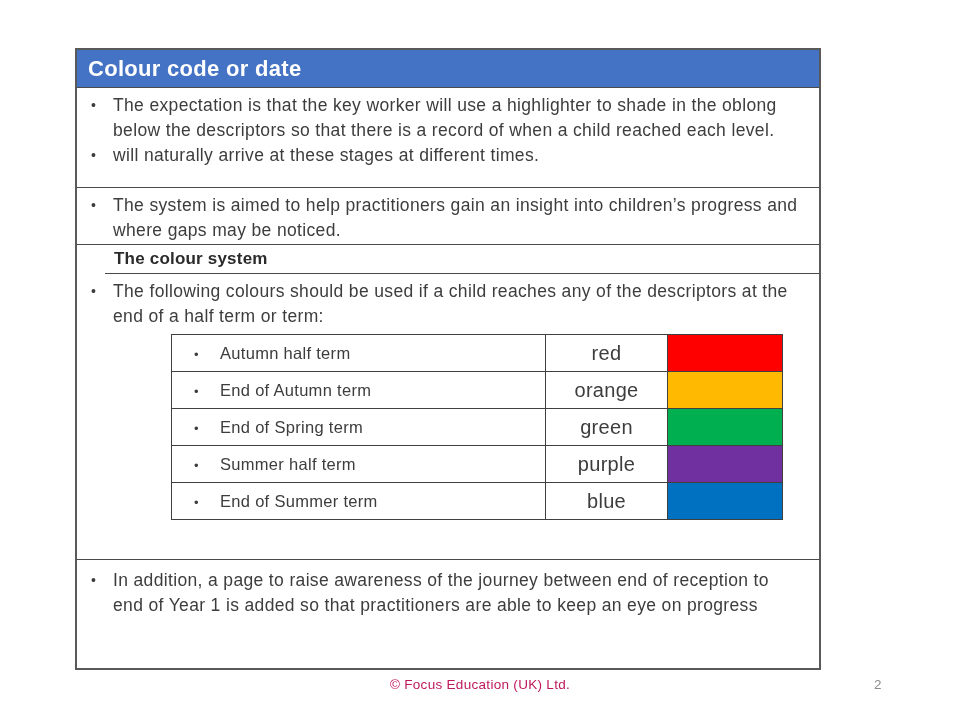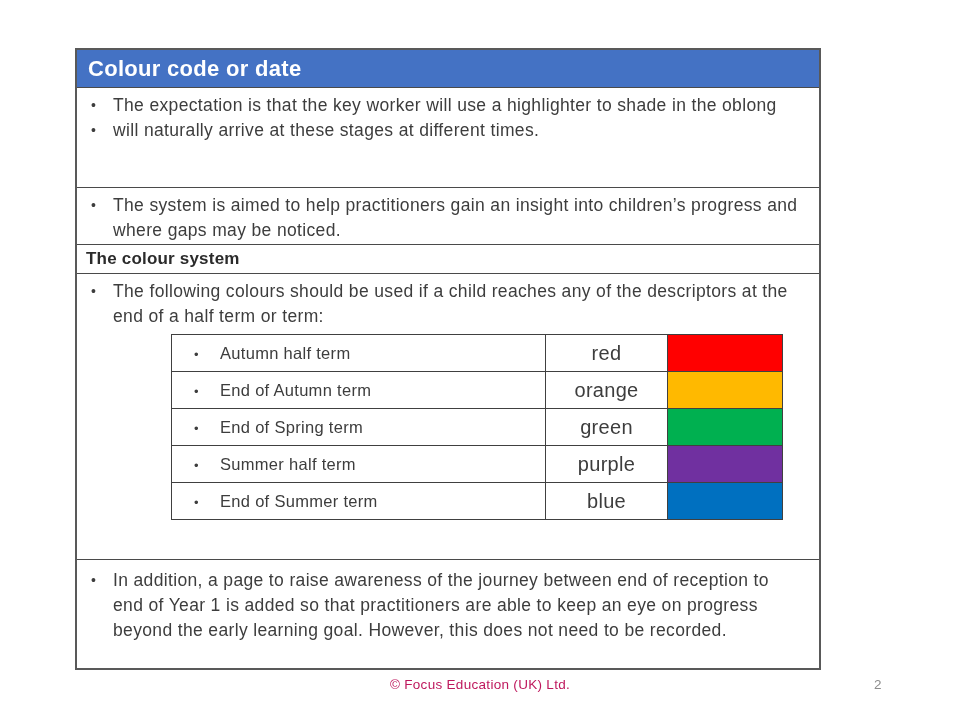--- a/index.html
+++ b/index.html
@@ -20,21 +20,21 @@
     overflow:hidden;
   }
   .t-row { box-sizing:border-box; border-bottom:1px solid #4a4a4a; overflow:hidden; }
   .t-row.last { border-bottom:none; }
 
   .hdr { height:38px; display:flex; align-items:center; padding-left:11px; }
   .hdr-title { color:#ffffff; font-weight:bold; font-size:22px; letter-spacing:0.3px; }
 
   .r1 { height:100px; padding-top:5px; }
   .r2 { height:57px;  padding-top:5px; }
-  .r3 { height:29px; }
+  .r3 { height:29px;margin-left:28px; }
   .r4 { height:286px; padding-top:5px; }
   .r5 { height:103px; padding-top:8px; }
 
   .bi { display:flex; }
   .b {
     flex:0 0 36px; box-sizing:border-box; padding-left:14px;
     font-size:14px; line-height:25px; color:#3d3d3d;
   }
   .bt { flex:1; }
   .ln { font-size:17.5px; line-height:25px; letter-spacing:0.35px; white-space:nowrap; }
@@ -67,20 +67,21 @@
 
   <div class="t-row hdr" style="background-color: rgb(68, 114, 196);">
     <span class="hdr-title">Colour code or date</span>
   </div>
 
   <div class="t-row r1">
     <div class="bi">
       <span class="b">•</span>
       <div class="bt">
         <div class="ln">The expectation is that the key worker will use a highlighter to shade in the oblong</div>
+        <div class="ln">below the descriptors so that there is a record of when a child reached each level.</div>
       </div>
     </div>
     <div class="bi">
       <span class="b">•</span>
       <div class="bt">
         <div class="ln">will naturally arrive at these stages at different times.</div>
       </div>
     </div>
   </div>
 
@@ -137,21 +138,20 @@
     </tbody>
       </table>
   </div>
 
   <div class="t-row r5 last">
     <div class="bi">
       <span class="b">•</span>
       <div class="bt">
         <div class="ln">In addition, a page to raise awareness of the journey between end of reception to</div>
         <div class="ln">end of Year 1 is added so that practitioners are able to keep an eye on progress</div>
-        <div class="ln">beyond the early learning goal. However, this does not need to be recorded.</div>
       </div>
     </div>
   </div>
 
 </div>
 
 <div class="footer-copy">© Focus Education (UK) Ltd.</div>
 <div class="footer-page">2</div>
 
 </body></html>

